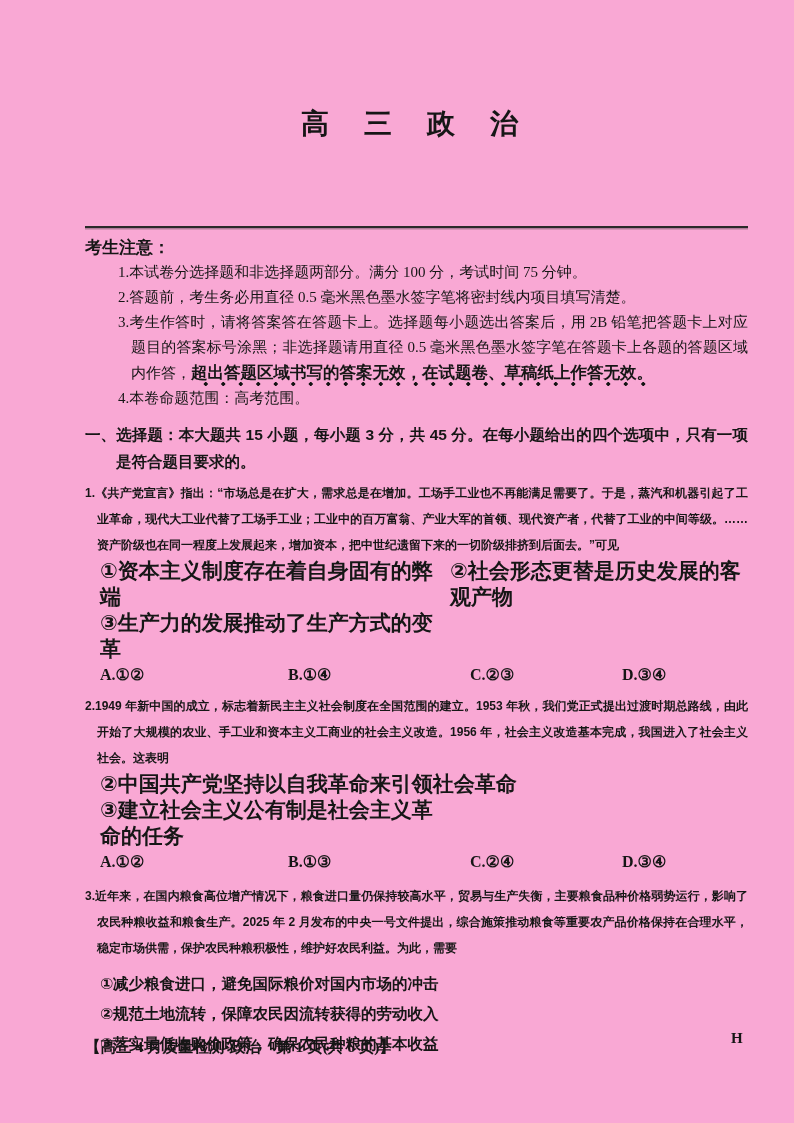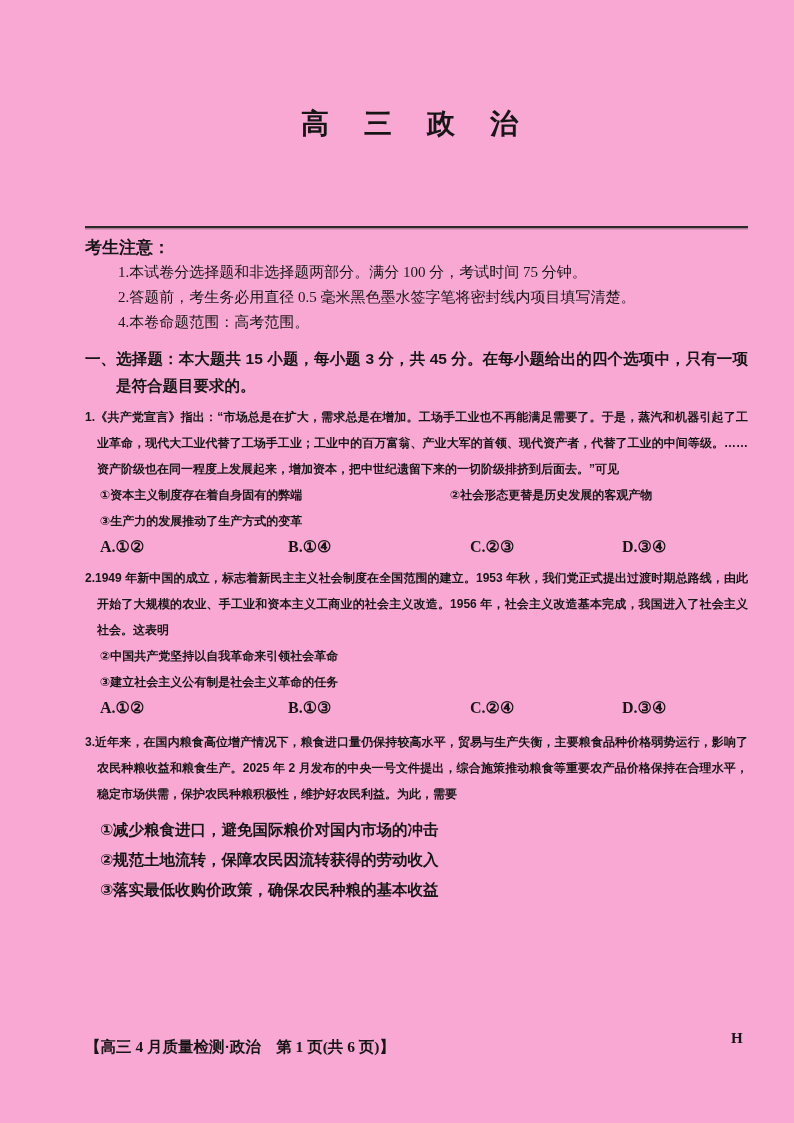--- a/index.html
+++ b/index.html
@@ -73,21 +73,21 @@
     font-weight:600;
     font-size:12px;
     line-height:26px;
     text-align:justify;
   }
   .opt-row{
     display:flex;
     padding-left:15px;
     font-family:"Liberation Sans","DejaVu Sans",sans-serif;
     font-weight:600;
-    font-size:12px;
+    font-size:21px;
     line-height:26px;
   }
   .opt-row .opt-left{width:350px;flex:none;}
   .opt-stack{
     padding-left:15px;
     font-family:"Liberation Sans","DejaVu Sans",sans-serif;
     font-weight:600;
     font-size:15.5px;
     line-height:30px;
   }
@@ -123,20 +123,21 @@
 <div class="sheet">
 
   <h1 class="title">高 三 政 治</h1>
 
   <hr class="divider">
 
   <div class="notice-head">考生注意：</div>
 
   <div class="notice-item">1.本试卷分选择题和非选择题两部分。满分 100 分，考试时间 75 分钟。</div>
   <div class="notice-item">2.答题前，考生务必用直径 0.5 毫米黑色墨水签字笔将密封线内项目填写清楚。</div>
+  <div class="notice-item"><span>3.考生作答时，请将答案答在答题卡上。选择题每小题选出答案后，用 2B 铅笔把答题卡上对应题目的答案标号涂黑；非选择题请用直径 0.5 毫米黑色墨水签字笔在答题卡上各题的答题区域内作答，</span><span class="em-dots">超出答题区域书写的答案无效，在试题卷、草稿纸上作答无效。</span></div>
   <div class="notice-item">4.本卷命题范围：高考范围。</div>
 
   <div class="section-head">一、选择题：本大题共 15 小题，每小题 3 分，共 45 分。在每小题给出的四个选项中，只有一项是符合题目要求的。</div>
 
   <div class="question">
     <div class="q-stem"><span>1.</span><span>《共产党宣言》指出：“市场总是在扩大，需求总是在增加。工场手工业也不再能满足需要了。于是，蒸汽和机器引起了工业革命，现代大工业代替了工场手工业；工业中的百万富翁、产业大军的首领、现代资产者，代替了工业的中间等级。……资产阶级也在同一程度上发展起来，增加资本，把中世纪遗留下来的一切阶级排挤到后面去。”可见</span></div>
     <div class="opt-row">
       <span class="opt-left">①资本主义制度存在着自身固有的弊端</span>
       <span>②社会形态更替是历史发展的客观产物</span>
     </div>

